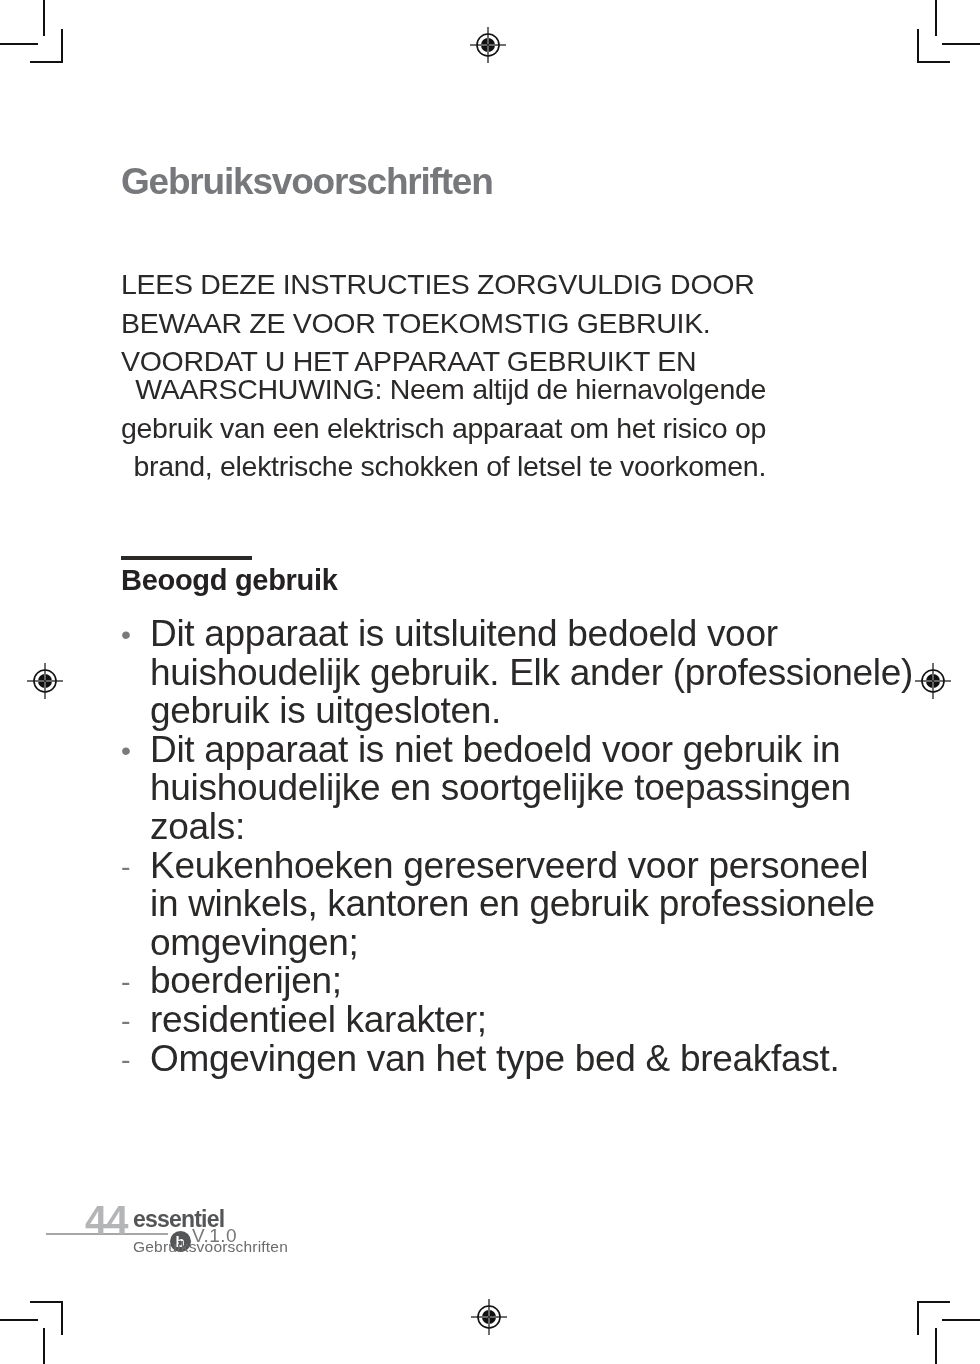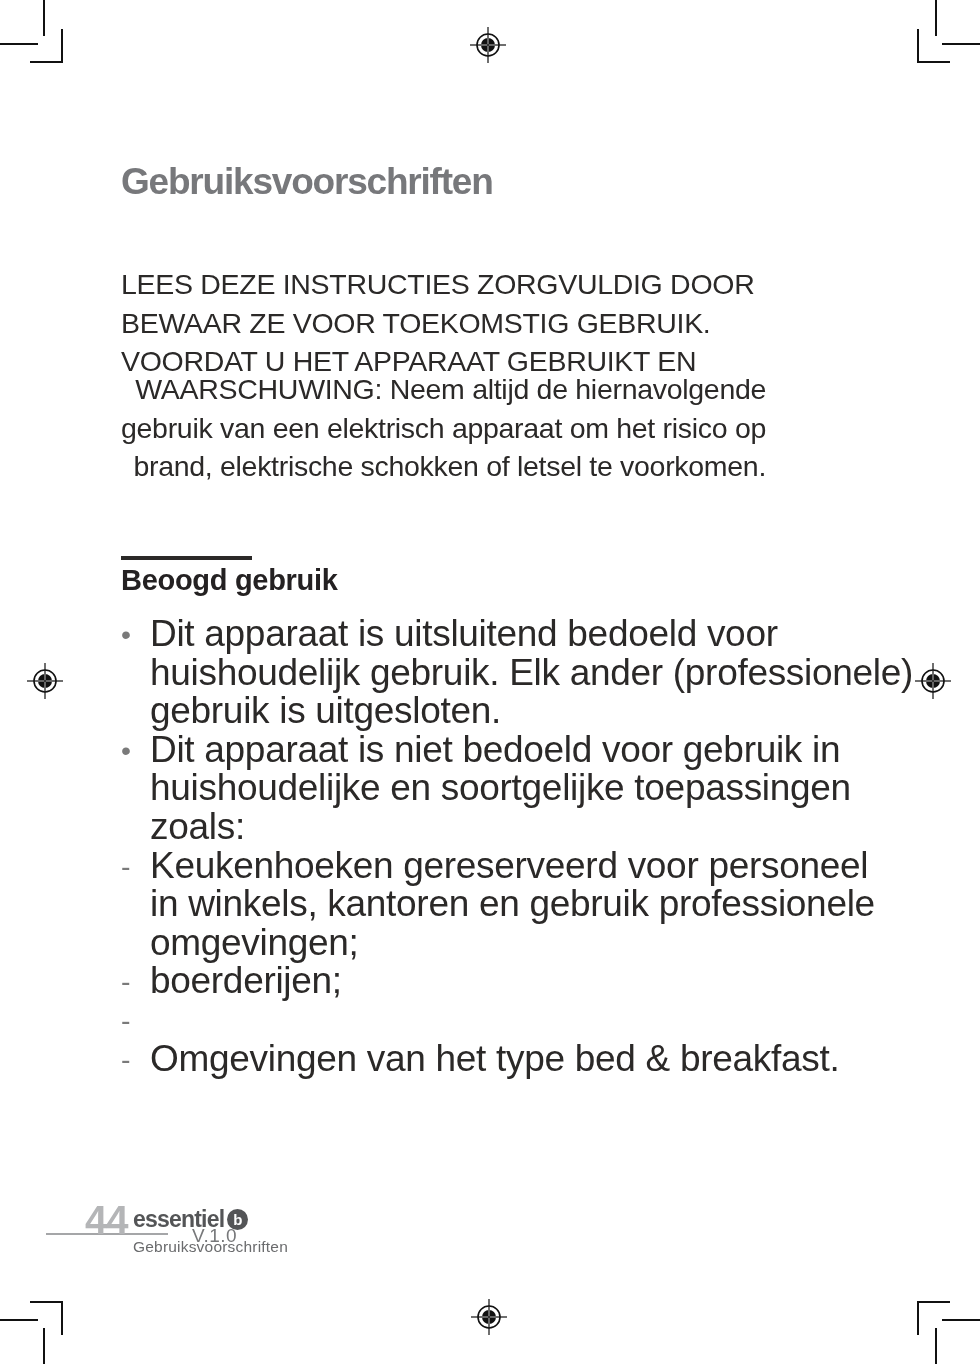--- a/index.html
+++ b/index.html
@@ -58,21 +58,21 @@
     position:absolute; left:46px; top:1233px;
     width:122px; height:2px; background:#a5a6a8;
   }
   .page-number {
     position:absolute; left:85px; top:1200px;
     font-size:40px; line-height:40px; letter-spacing:-1px;
     color:#b4b5b7; font-weight:bold;
   }
   .brand {
     position:absolute; left:133px; top:1207px;
-    display:flex; align-items:center;
+    display:flex; align-items:center;flex-direction:column;
   }
   .brand-word {
     font-size:23px; font-weight:bold; letter-spacing:-0.8px;
     color:#545557; line-height:24px;
   }
   .brand-mark {
     width:21px; height:21px; margin-left:3px;
     border-radius:50%; background:#545557;
     color:#ffffff; font-size:15px; font-weight:bold;
     display:flex; align-items:center; justify-content:center;
@@ -198,20 +198,21 @@
     <div class="list-item">
       <span class="marker">-</span>
       <div class="item-lines">
         <div class="line">boerderijen;</div>
       </div>
     </div>
 
     <div class="list-item">
       <span class="marker">-</span>
       <div class="item-lines">
+        <div class="line">residentieel karakter;</div>
       </div>
     </div>
 
     <div class="list-item">
       <span class="marker">-</span>
       <div class="item-lines">
         <div class="line">Omgevingen van het type bed &amp; breakfast.</div>
       </div>
     </div>
 

